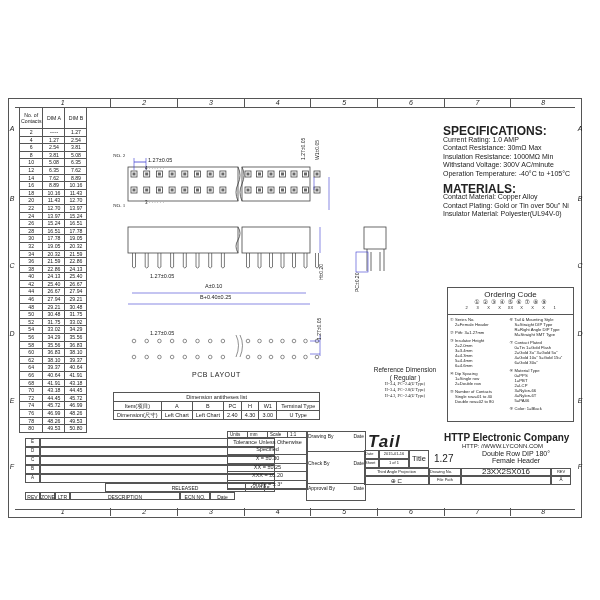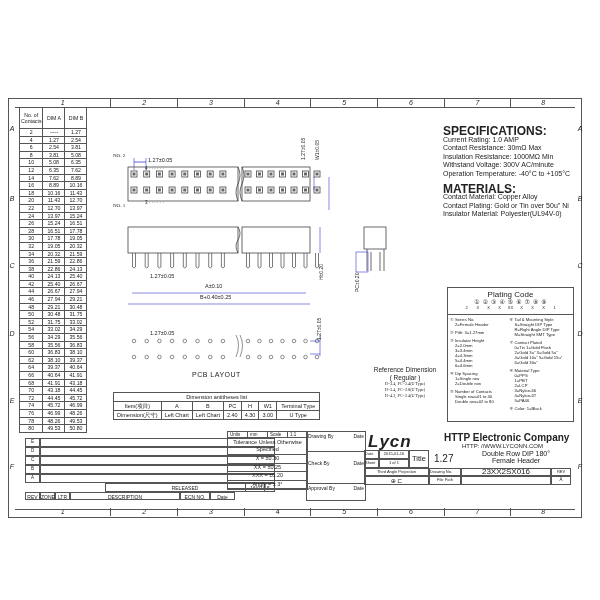--- a/index.html
+++ b/index.html
@@ -449,21 +449,21 @@
   <h4 style="margin-top:6px">MATERIALS:</h4>
   <div id="matlines">
       <div>Contact Material: Copper Alloy</div>
       <div>Contact Plating: Gold or Tin over 50u" Ni</div>
       <div>Insulator Material: Polyester(UL94V-0)</div>
     </div>
 </div>
 
 <div class="order">
   <div class="hd">
-    <div style="padding-top:2px">Plating Code</div>
+    <div style="padding-top:2px">Ordering Code</div>
     <div id="ocpos" style="display:flex;justify-content:center;gap:3px;font-size:6px;line-height:6px">
         <span>①</span>
         <span>②</span>
         <span>③</span>
         <span>④</span>
         <span>⑤</span>
         <span>⑥</span>
         <span>⑦</span>
         <span>⑧</span>
         <span>⑨</span>
@@ -624,21 +624,21 @@
       <span>Check  By</span>
       <span>Date</span>
     </div>
   <div style="display:flex;justify-content:space-between;padding:1px">
       <span>Approval By</span>
       <span>Date</span>
     </div>
 </div>
 
 <div class="abs" style="left:364px;top:431px;width:211px;height:77px;">
-  <div class="abs" style="left:4px;top:1px;font-size:17px;font-weight:bold;font-style:italic;letter-spacing:1px">Lycn</div>
+  <div class="abs" style="left:4px;top:1px;font-size:17px;font-weight:bold;font-style:italic;letter-spacing:1px">Tail</div>
   <div class="abs" style="left:80px;top:1px;font-size:10px;font-weight:bold">HTTP Electronic Company</div>
   <div class="abs" style="left:98px;top:12px;font-size:6px">HTTP:  //WWW.LYCONN.COM</div>
   <div class="cell" style="left:0;top:19px;width:15px;height:9px;font-size:4px">Date</div>
   <div class="cell" style="left:15px;top:19px;width:30px;height:9px;font-size:4px;text-align:center">2015-01-16</div>
   <div class="cell" style="left:0;top:28px;width:15px;height:9px;font-size:4px">Sheet</div>
   <div class="cell" style="left:15px;top:28px;width:30px;height:9px;font-size:4px;text-align:center">1 of 1</div>
   <div class="cell" style="left:45px;top:19px;width:20px;height:18px;font-size:7.5px;line-height:16px;text-align:center">Title</div>
   <div class="abs" style="left:70px;top:22px;font-size:10px">1.27</div>
   <div class="abs" style="left:112px;top:19px;font-size:7px;line-height:7px;text-align:center;width:80px">
     <div>Double Row DIP 180°</div>

